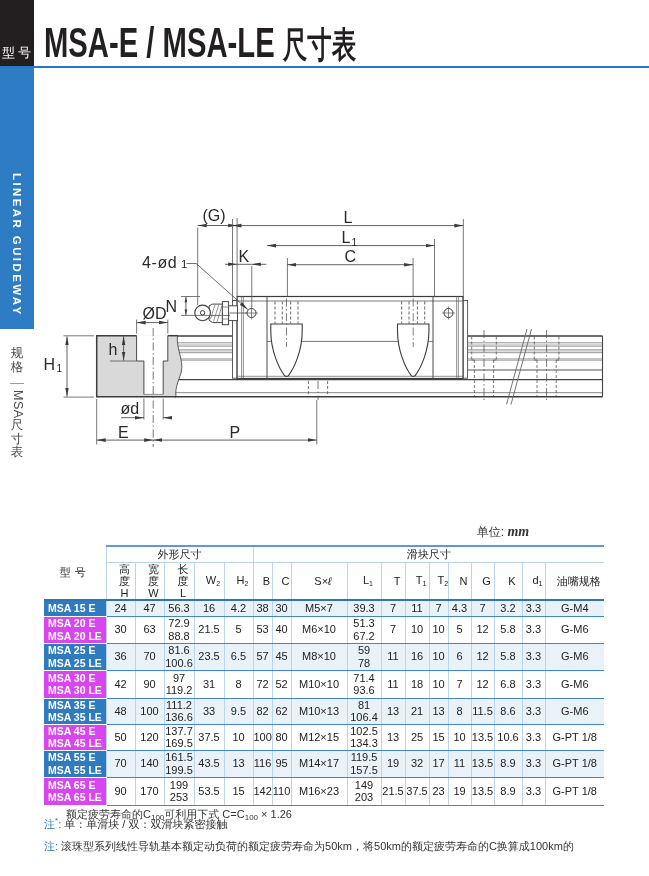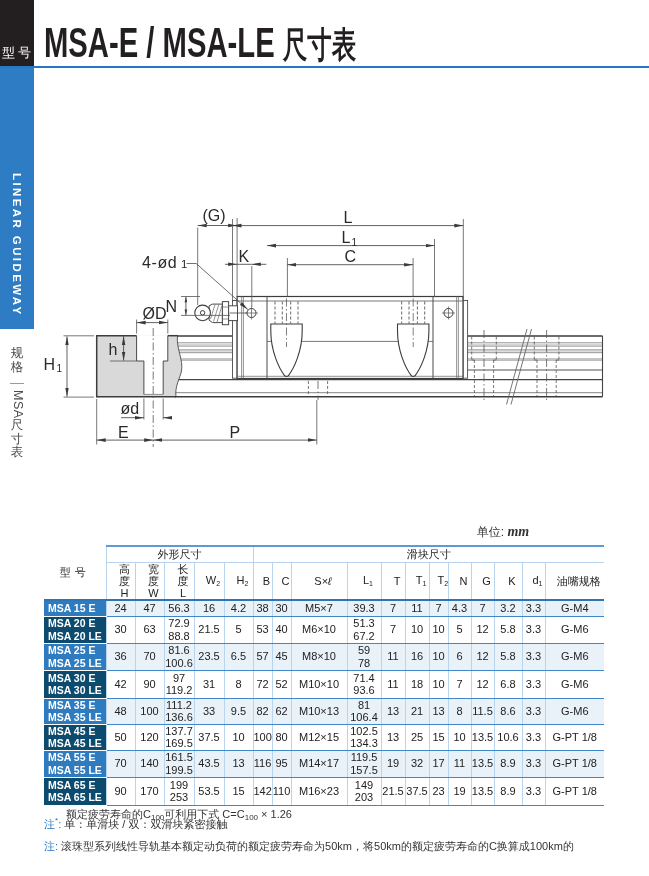--- a/index.html
+++ b/index.html
@@ -25,21 +25,21 @@
 #tbl td,#tbl th{padding:0;text-align:center;vertical-align:middle;font-weight:normal;overflow:hidden;}
 #tbl .vb{border-left:1px solid #b9d5ee;}
 #tbl tr.grp td{height:15px;border-bottom:1px solid #b9d5ee;}
 #tbl tr.sub td{height:34px;line-height:12px;padding-left:8px;}
 #tbl tr.grp td.top{border-top:2px solid #5b9bd5;margin-left:40px;}
 sub{font-size:7px;vertical-align:baseline;position:relative;top:2px;}
 #tbl tr.odd td{background:#e9f1f9;}
 #tbl tr.data td{border-bottom:1.5px solid #3f87c9;line-height:12.5px;}
 #tbl tr td.lbl{background:#2e7bbf;color:#fff;font-weight:bold;text-align:left;font-size:10.5px;line-height:12.5px;white-space:nowrap;border-bottom:1.5px solid #fff;}
 .lbl div{padding-left:4px;}
-#tbl tr td.lbl.lbg{background:#0c4a6e;}
+#tbl tr td.lbl.lbg{background:#d946ef;}
 tr.hd td{border-bottom:2px solid #2e75b6;}
 tr.last td{border-bottom:2px solid #2e75b6;}
 
 .note{left:44px;font-size:11px;color:#333;}
 .note .b{color:#2777c4;}
 .note sup{font-size:8px;}
 .note sub{font-size:8px;top:2px;}
 </style></head>
 <body>
 <div class="abs" id="blackbox"></div>

